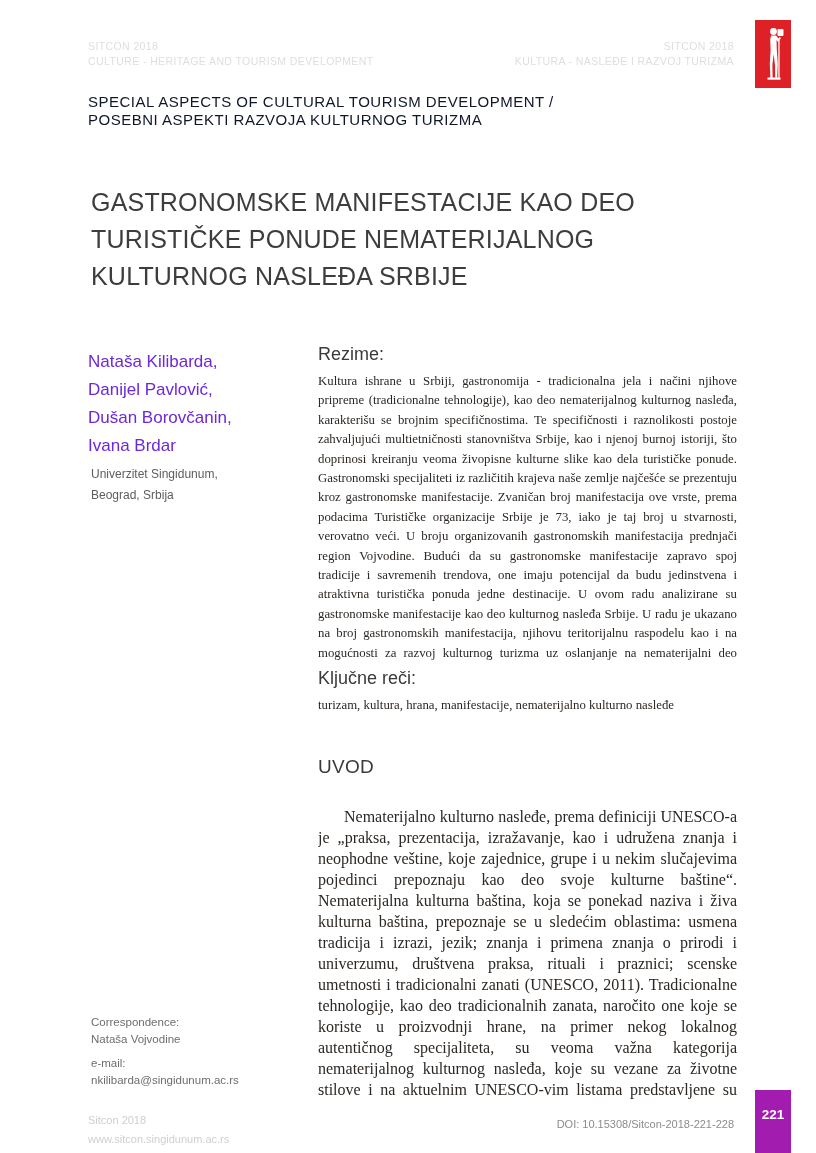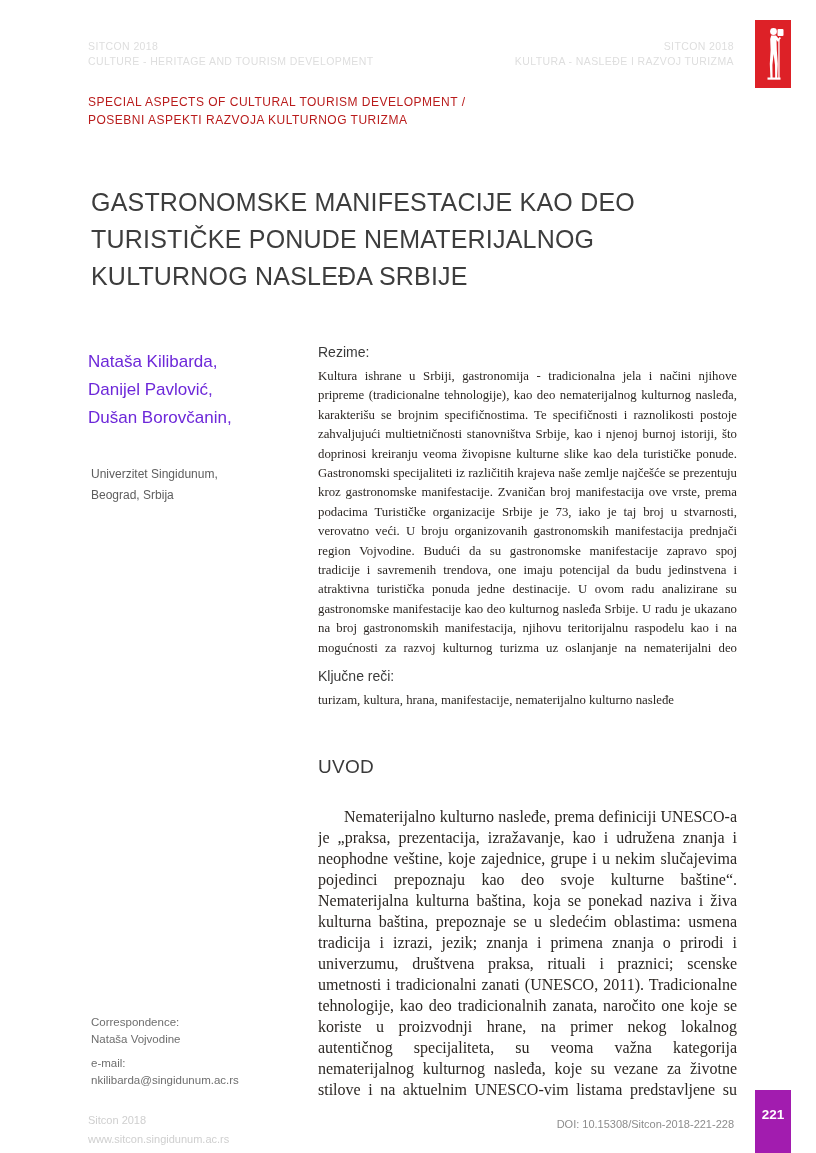--- a/index.html
+++ b/index.html
@@ -27,22 +27,22 @@
   
   .logo-box {
     position:absolute; left:755px; top:8px; width:36px; height:68px;
     background:#dd2127;
   }
   .logo-box svg { display:block; width:36px; height:68px; }
 
   
   .section-header {
     position:absolute; left:88px; top:81px;
-    font-size:12px; line-height:18px; letter-spacing:.5px;
-    color:#b91c1c; text-transform:uppercase;
+    font-size:15px; line-height:18px; letter-spacing:.5px;
+    color:#0f172a; text-transform:uppercase;
   }
 
   
   .title {
     position:absolute; left:91px; top:172px;
     font-size:25px; line-height:37px; font-weight:400;
     color:#3d3d3d; letter-spacing:.2px;
   }
 
   
@@ -59,21 +59,21 @@
     font-size:11.5px; line-height:17px; color:#6e6e6e;
   }
   .correspondence .block2 { margin-top:7px; }
 
   
   .abstract-col {
     position:absolute; left:318px; top:332px; width:419px;
   }
   .col-heading {
     font-family:"Liberation Sans", sans-serif;
-    font-size:14px; color:#3a3a3a; margin:0 0 7px 0; font-weight:400;
+    font-size:18px; color:#3a3a3a; margin:0 0 7px 0; font-weight:400;
   }
   .serif-text {
     font-family:"Liberation Serif", serif;
     font-size:12.8px; line-height:19.4px;
     text-align:justify; color:#2c2723; margin:0;
   }
   .abstract-text { height:292px; overflow:hidden; }
 
   .keywords-col { position:absolute; left:318px; top:656px; width:419px; }
   .keywords-text { text-align:left; }
@@ -140,20 +140,21 @@
   <div class="title">
     <div>GASTRONOMSKE MANIFESTACIJE KAO DEO</div>
     <div>TURISTIČKE PONUDE NEMATERIJALNOG</div>
     <div>KULTURNOG NASLEĐA SRBIJE</div>
   </div>
 
   <div class="authors">
     <div>Nataša Kilibarda,</div>
     <div>Danijel Pavlović,</div>
     <div>Dušan Borovčanin,</div>
+    <div>Ivana Brdar</div>
   </div>
   <div class="affiliation">
     <div>Univerzitet Singidunum,</div>
     <div>Beograd, Srbija</div>
   </div>
 
   <div class="abstract-col">
     <p class="col-heading">Rezime:</p>
     <p class="serif-text abstract-text">Kultura ishrane u Srbiji, gastronomija - tradicionalna jela i načini njihove pripreme (tradicionalne tehnologije), kao deo nematerijalnog kulturnog nasleđa, karakterišu se brojnim specifičnostima. Te specifičnosti i raznolikosti postoje zahvaljujući multietničnosti stanovništva Srbije, kao i njenoj burnoj istoriji, što doprinosi kreiranju veoma živopisne kulturne slike kao dela turističke ponude. Gastronomski specijaliteti iz različitih krajeva naše zemlje najčešće se prezentuju kroz gastronomske manifestacije. Zvaničan broj manifestacija ove vrste, prema podacima Turističke organizacije Srbije je 73, iako je taj broj u stvarnosti, verovatno veći. U broju organizovanih gastronomskih manifestacija prednjači region Vojvodine. Budući da su gastronomske manifestacije zapravo spoj tradicije i savremenih trendova, one imaju potencijal da budu jedinstvena i atraktivna turistička ponuda jedne destinacije. U ovom radu analizirane su gastronomske manifestacije kao deo kulturnog nasleđa Srbije. U radu je ukazano na broj gastronomskih manifestacija, njihovu teritorijalnu raspodelu kao i na mogućnosti za razvoj kulturnog turizma uz oslanjanje na nematerijalni deo kulturnog nasleđa Srbije, hranu, gastronomiju i gastronomske manifestacije.</p>
   </div>

